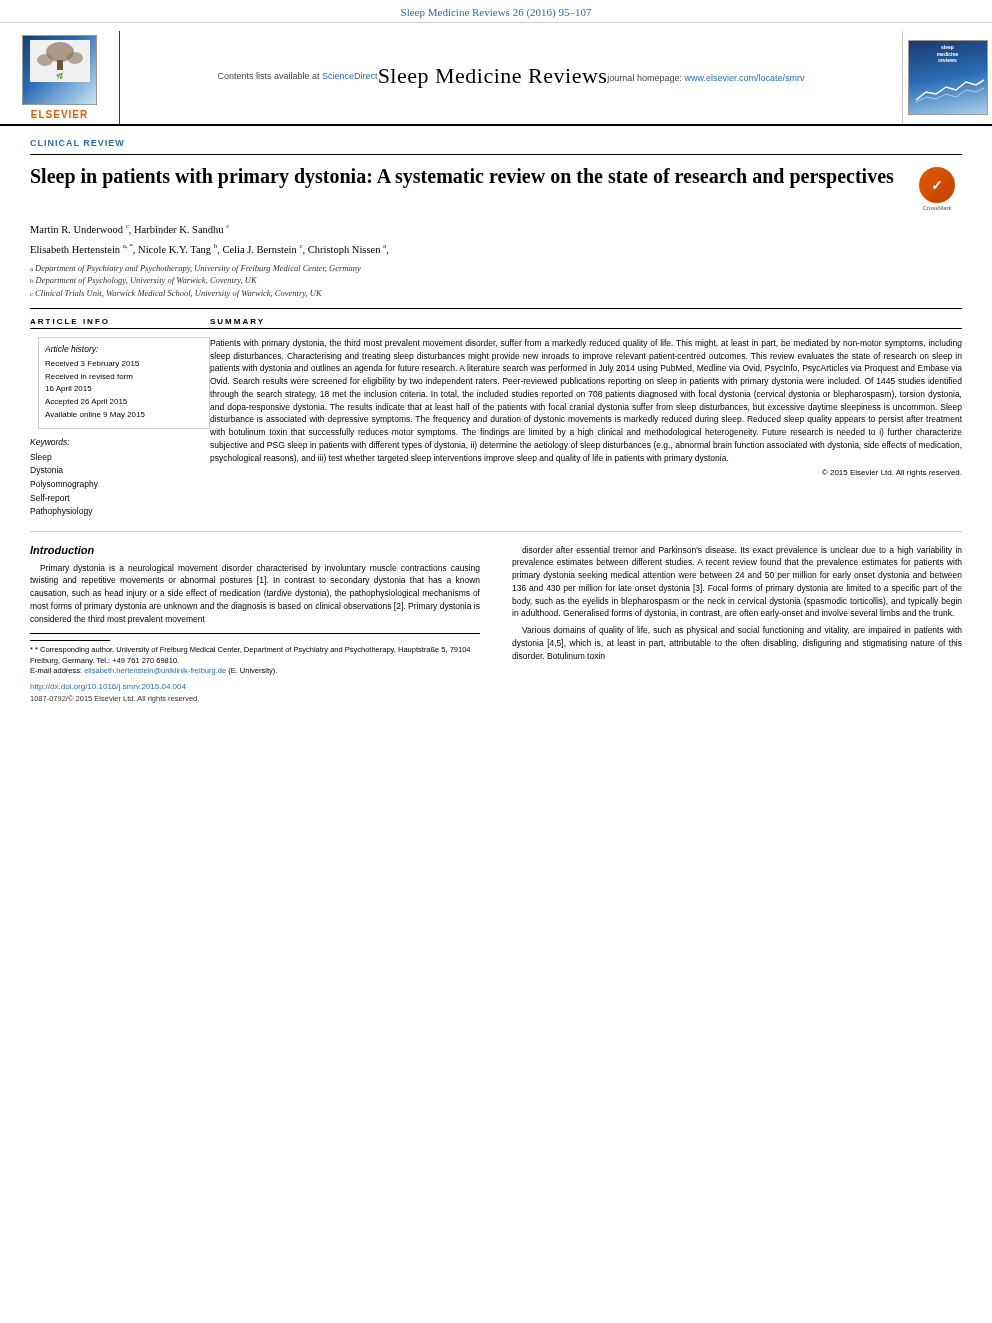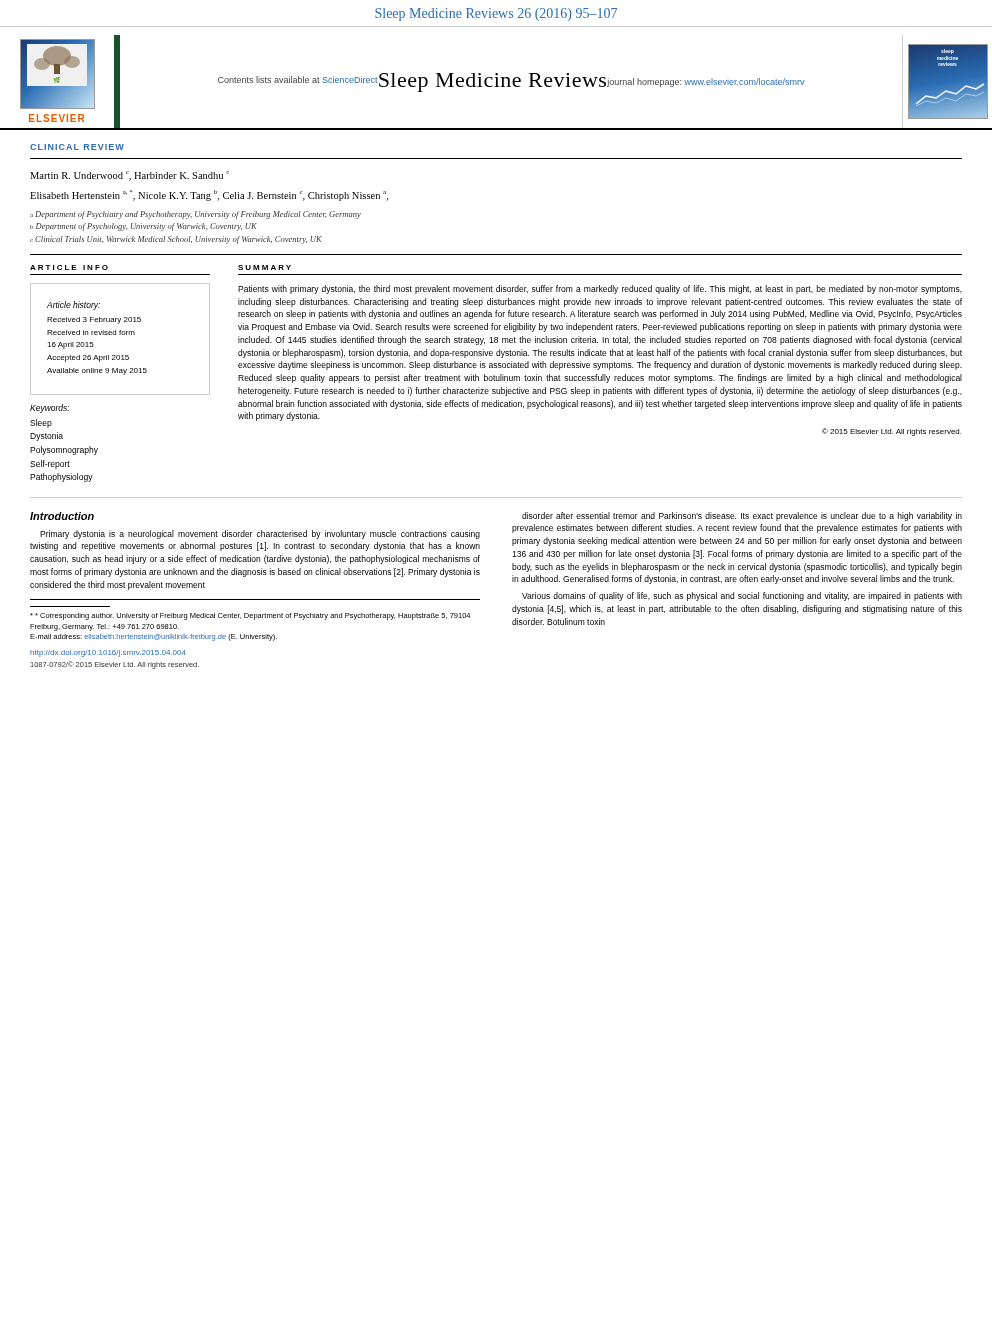--- a/index.html
+++ b/index.html
@@ -13,39 +13,39 @@
     }
     .page {
       width: 992px;
       min-height: 1323px;
       background: #fff;
       padding: 0;
     }
     
     .top-ref-bar {
       text-align: center;
-      font-size: 14px;
+      font-size: 11px;
       color: #2a6db5;
       padding: 6px 0 4px 0;
       border-bottom: 1px solid #ccc;
     }
     
     .journal-header {
       display: flex;
       align-items: stretch;
       border-bottom: 2px solid #000;
       padding: 8px 0 0 0;
     }
     .journal-header-left {
       width: 120px;
       min-width: 120px;
       display: flex;
       align-items: flex-start;
       justify-content: center;
-      border-right: 6px solid #14532d;
+      border-right: 1px solid #14532d;
       padding: 4px 8px;
     }
     .elsevier-logo {
       display: flex;
       flex-direction: column;
       align-items: center;
     }
     .elsevier-text {
       font-size: 10px;
       color: #e65c00;
@@ -200,21 +200,21 @@
     }
     .affil-sup {
       font-size: 7px;
       vertical-align: super;
       margin-right: 2px;
       font-style: normal;
     }
     
     .two-col-section {
       display: flex;
-      gap: 28px;
+      gap: 0;
       margin-bottom: 12px;
       border-bottom: 1px solid #ccc;
       padding-bottom: 12px;
     }
     .article-info-col {
       width: 180px;
       min-width: 180px;
     }
     .summary-col {
       flex: 1;
@@ -225,23 +225,24 @@
       letter-spacing: 2px;
       text-transform: uppercase;
       color: #000;
       font-weight: bold;
       margin-bottom: 8px;
       border-bottom: 1px solid #000;
       padding-bottom: 2px;
     }
     .article-history-box {
       border: 1px solid #ccc;
-      padding: 16px;
+      padding: 6px;
       margin-bottom: 8px;
       font-size: 8.5px;
+      margin-left: 8px;
     }
     .history-title {
       font-style: italic;
       font-size: 8.5px;
       margin-bottom: 4px;
       font-family: Arial, sans-serif;
     }
     .history-row {
       font-size: 8px;
       line-height: 1.6;
@@ -379,20 +380,27 @@
           </svg>
         </div>
       </div>
     </div>
   </div>
 
   <div class="article-body">
 
     <div class="article-type">CLINICAL REVIEW</div>
 
+    <div class="article-title-area">
+      <div class="article-title">Sleep in patients with primary dystonia: A systematic review on the state of research and perspectives</div>
+      <div class="crossmark-logo">
+        <div class="crossmark-icon">✓</div>
+        <div class="crossmark-label">CrossMark</div>
+      </div>
+    </div>
 
     <div class="authors-line">
       Martin R. Underwood <span class="author-sup">c</span>, Harbinder K. Sandhu <span class="author-sup">c</span>
     </div>
     <div class="authors-line">
       Elisabeth Hertenstein <span class="author-sup">a, *</span>, Nicole K.Y. Tang <span class="author-sup">b</span>, Celia J. Bernstein <span class="author-sup">c</span>, Christoph Nissen <span class="author-sup">a</span>,
     </div>
 
     <div class="affiliations">
       <div class="affil-line">

